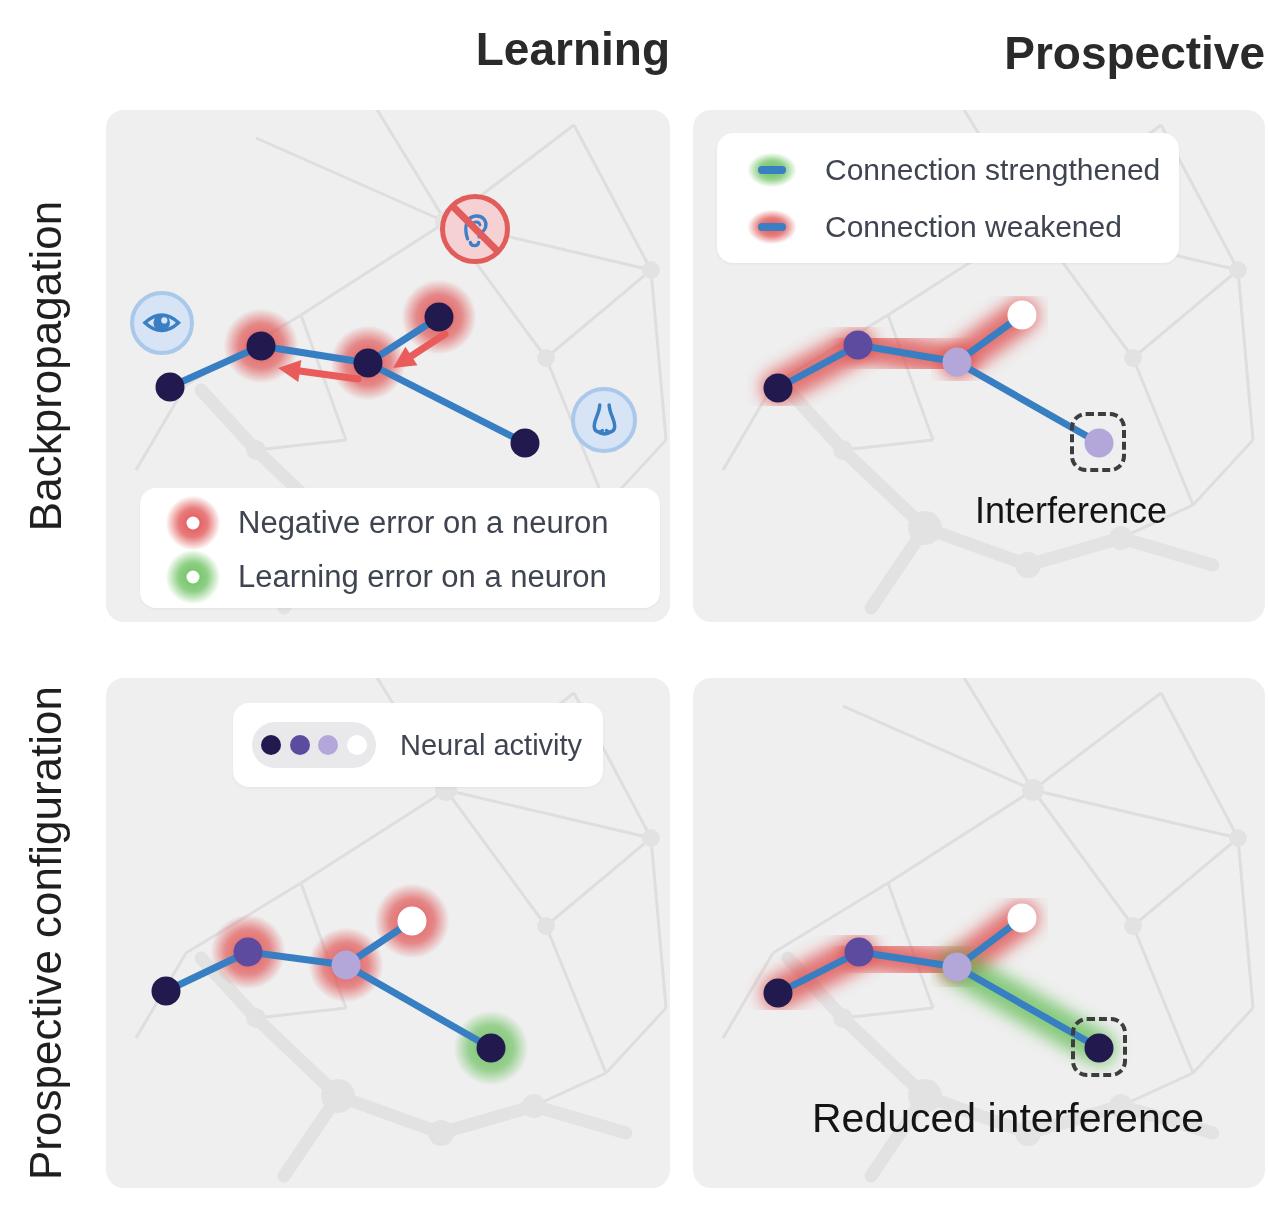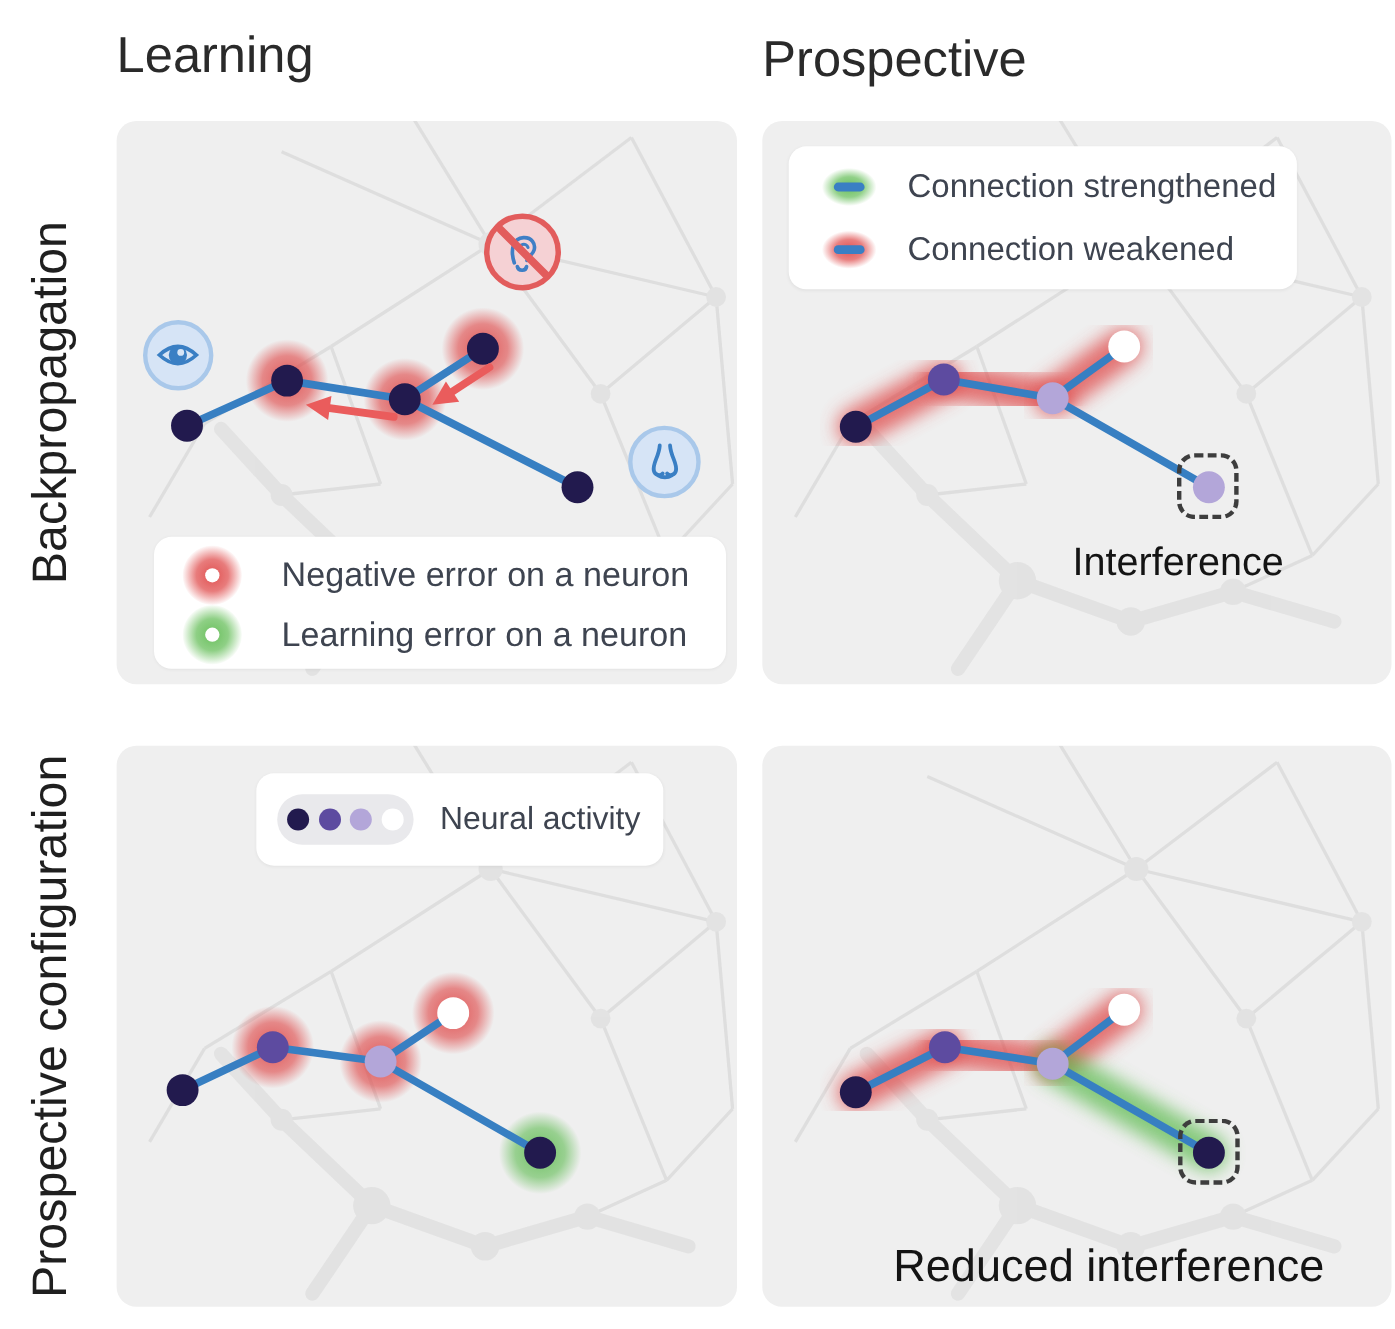--- a/index.html
+++ b/index.html
@@ -1,19 +1,19 @@
 <!DOCTYPE html>
 <html><head>
 <meta charset="utf-8">
 <style>
   html,body{margin:0;padding:0;background:#ffffff;}
   body{width:1268px;height:1208px;font-family:"Liberation Sans",sans-serif;-webkit-font-smoothing:antialiased;}
   .fig{position:relative;width:1268px;height:1208px;overflow:hidden;}
 
-  .col-title{position:absolute;top:22px;font-size:46px;color:#2a2a2a;text-align:left;letter-spacing:0px;}
+  .col-title{position:absolute;top:22px;font-size:46px;color:#2a2a2a;text-align:right;letter-spacing:0px;font-weight:bold;}
   #title-learning{left:106px;width:564px;}
   #title-prediction{left:693px;width:572px;top:26px;}
 
   .row-label{position:absolute;white-space:nowrap;font-size:44px;color:#1f1f1f;
              transform:translate(-50%,-50%) rotate(-90deg);}
   #row-backprop{left:46px;top:366px;}
   #row-prospective{left:46px;top:933px;}
 
   .panel{position:absolute;background:#efefef;border-radius:18px;overflow:hidden;}
   #p-tl{left:106px;top:110px;width:564px;height:512px;}
@@ -22,21 +22,21 @@
   #p-br{left:693px;top:678px;width:572px;height:510px;}
   .panel svg.net{position:absolute;left:0;top:0;}
 
   
   .legend{position:absolute;background:#ffffff;border-radius:16px;box-shadow:0 1px 3px rgba(0,0,0,.05);
           display:flex;flex-direction:column;justify-content:space-around;box-sizing:border-box;}
   .legend-row{display:flex;align-items:center;}
   .legend-label{color:#3e4450;white-space:nowrap;}
 
   #legend-error{left:34px;top:378px;width:520px;height:120px;padding:8px 0 8px 26px;}
-  #legend-error .legend-label{font-size:31px;margin-left:36px;}
+  #legend-error .legend-label{font-size:31px;margin-left:18px;}
   .glow-dot{width:54px;height:54px;border-radius:50%;position:relative;flex:0 0 auto;}
   .glow-dot.neg{background:radial-gradient(circle,rgba(223,73,73,.95) 0%,rgba(223,73,73,.72) 38%,rgba(223,73,73,0) 72%);}
   .glow-dot.pos{background:radial-gradient(circle,rgba(99,189,86,.95) 0%,rgba(99,189,86,.72) 38%,rgba(99,189,86,0) 72%);}
   .glow-dot::after{content:"";position:absolute;left:50%;top:50%;width:13px;height:13px;border-radius:50%;
                    background:#ffffff;transform:translate(-50%,-50%);}
 
   #legend-conn{left:24px;top:23px;width:462px;height:130px;padding:8px 0 8px 22px;}
   #legend-conn .legend-label{font-size:30px;margin-left:20px;}
   .glow-pill{width:66px;height:50px;border-radius:50%;position:relative;flex:0 0 auto;}
   .glow-pill.pos{background:radial-gradient(ellipse 50% 46% at center,rgba(99,189,86,.95) 0%,rgba(99,189,86,.7) 40%,rgba(99,189,86,0) 75%);}
@@ -50,21 +50,21 @@
                  align-items:center;justify-content:space-evenly;flex:0 0 auto;}
   .activity-dot{width:20px;height:20px;border-radius:50%;}
   #legend-activity .legend-label{font-size:29px;margin-left:24px;}
 
   
   .dashed-box{position:absolute;width:56px;height:60px;border:4px dashed #3d3d3d;border-radius:16px;box-sizing:border-box;}
   #box-tr{left:377px;top:302px;}
   #box-br{left:378px;top:339px;}
   .annotation{position:absolute;color:#141414;transform:translate(-50%,-50%);white-space:nowrap;}
   #ann-tr{left:378px;top:401px;font-size:36px;}
-  #ann-br{left:315px;top:440px;font-size:41px;margin-top:33px;}
+  #ann-br{left:315px;top:440px;font-size:41px;}
 
   
   .sense{position:absolute;border-radius:50%;display:flex;align-items:center;justify-content:center;
          transform:translate(-50%,-50%);box-sizing:border-box;}
   .sense.blue{background:#d6e4f6;border:4px solid #a9c8ea;}
   .sense.blocked{background:#f5d1d4;border:5px solid #e25c5c;}
   #icon-eye{left:56px;top:213px;width:64px;height:64px;}
   #icon-ear{left:369px;top:119px;width:70px;height:70px;}
   #icon-nose{left:498px;top:310px;width:66px;height:66px;}
   .sense svg{width:74%;height:74%;display:block;}

